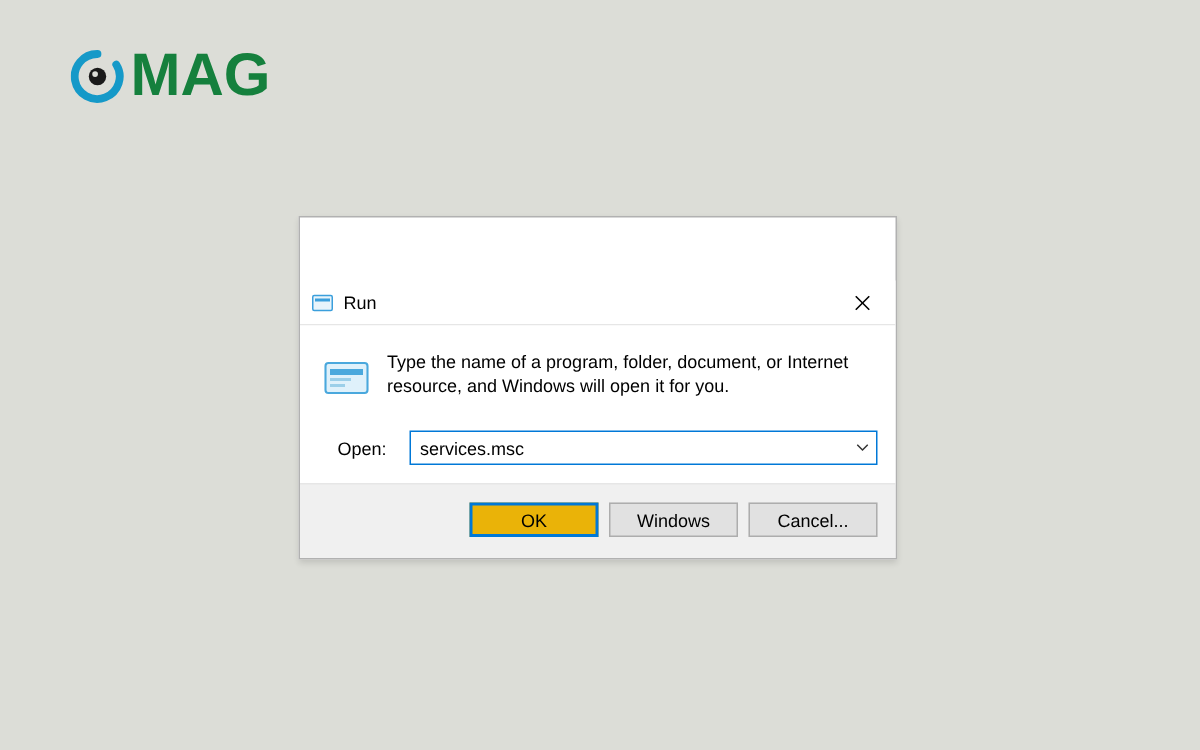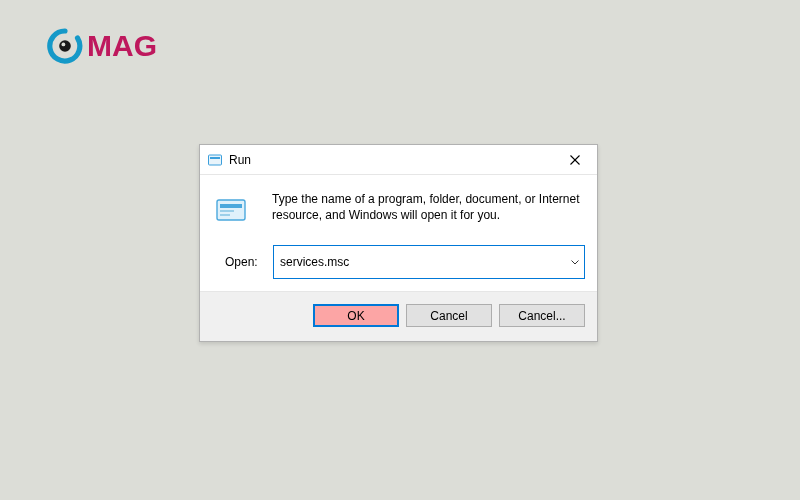--- a/index.html
+++ b/index.html
@@ -28,43 +28,44 @@
     .logo-mark {
       width: 36px;
       height: 36px;
       position: relative;
     }
     .logo-mark svg {
       width: 100%;
       height: 100%;
     }
     .logo-text {
-      font-size: 30px;
+      font-size: 40px;
       font-weight: 900;
       letter-spacing: 0px;
-      color: #be185d;
+      color: #15803d;
       font-family: Arial, sans-serif;
     }
     
     .dialog {
       position: absolute;
       left: 199px;
       top: 144px;
       width: 399px;
       background: #fff;
       border: 1px solid #b1b1b1;
       box-shadow: 0 2px 4px rgba(0,0,0,0.12);
     }
     .titlebar {
       height: 30px;
       display: flex;
       align-items: center;
       padding: 0 8px 0 7px;
       background: #fff;
       border-bottom: 1px solid #e6e6e6;
+      margin-top: 42px;
     }
     .titlebar-icon {
       width: 16px;
       height: 16px;
       margin-right: 6px;
       display: flex;
       align-items: center;
       justify-content: center;
     }
     .titlebar-title {
@@ -83,21 +84,21 @@
     .titlebar-close svg {
       width: 10px;
       height: 10px;
     }
     .dialog-body {
       padding: 16px 12px 12px 12px;
       background: #fff;
     }
     .instruction-row {
       display: flex;
-      gap: 24px;
+      gap: 10px;
       margin-bottom: 18px;
     }
     .run-icon-large {
       width: 34px;
       height: 34px;
       flex-shrink: 0;
       margin-left: 2px;
       margin-top: 2px;
     }
     .instruction-text {
@@ -113,21 +114,21 @@
     }
     .open-label {
       font-size: 12px;
       color: #000;
       width: 38px;
       margin-left: 13px;
     }
     .combo {
       flex: 1;
       position: relative;
-      height: 34px;
+      height: 23px;
       border: 1px solid #0078d7;
       background: #fff;
       display: flex;
       align-items: center;
     }
     .combo input {
       flex: 1;
       border: none;
       outline: none;
       height: 100%;
@@ -163,21 +164,21 @@
       font-family: inherit;
       background: #e1e1e1;
       border: 1px solid #adadad;
       cursor: pointer;
       display: flex;
       align-items: center;
       justify-content: center;
     }
     .btn.primary {
       border: 2px solid #0078d7;
-      background: #fca5a5;
+      background: #eab308;
     }
   </style>
 </head>
 <body>
 
 <div class="logo">
   <div class="logo-mark">
     <svg viewBox="0 0 36 36">
       <path d="M 18 3 A 15 15 0 1 0 30.5 10" fill="none" stroke="#1599c8" stroke-width="5.2" stroke-linecap="round"></path>
       <circle cx="18" cy="18" r="5.8" fill="#1a1a1a"></circle>
@@ -225,16 +226,16 @@
           <svg viewBox="0 0 8 5">
             <path d="M0.5 0.5 L4 4 L7.5 0.5" fill="none" stroke="#333" stroke-width="1"></path>
           </svg>
         </div>
       </div>
     </div>
   </div>
 
   <div class="dialog-footer">
     <button class="btn primary">OK</button>
-    <button class="btn">Cancel</button>
+    <button class="btn">Windows</button>
     <button class="btn">Cancel...</button>
   </div>
 </div>
 
 </body></html>

